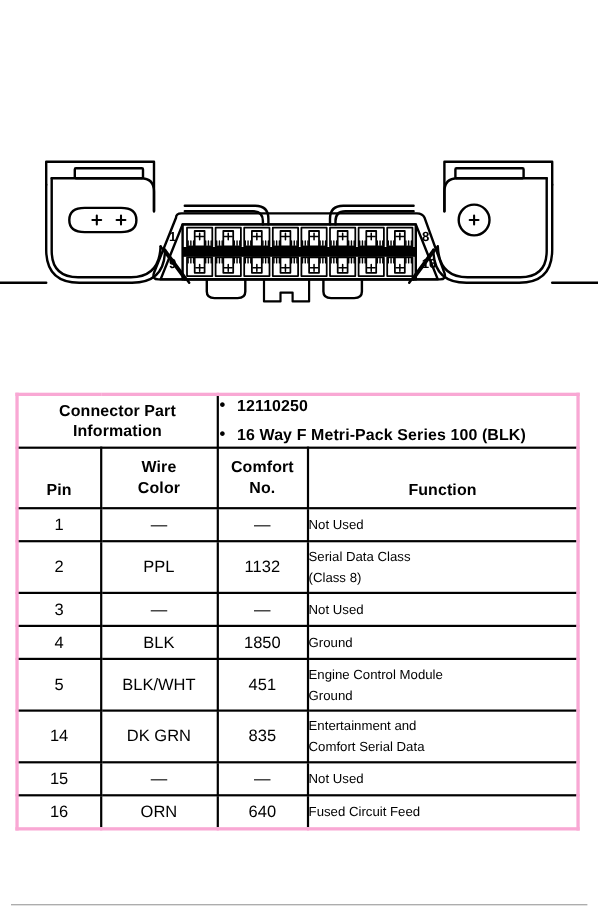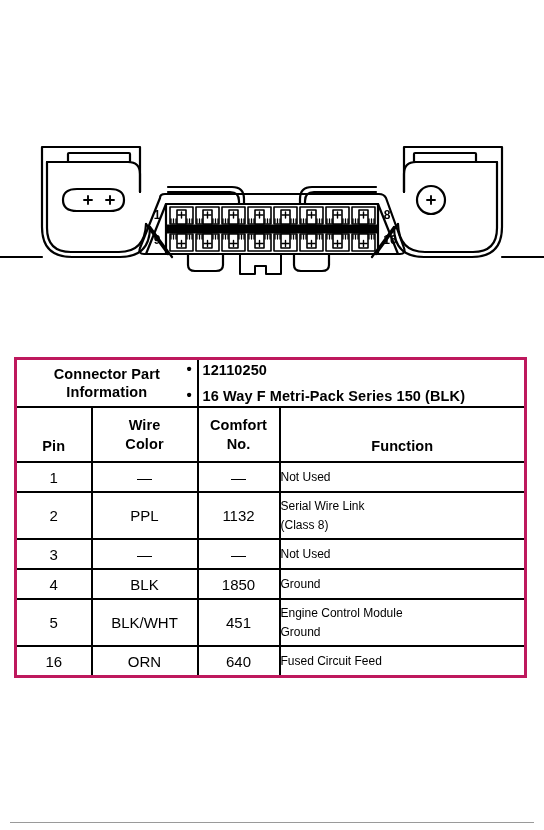--- a/index.html
+++ b/index.html
@@ -32,21 +32,21 @@
   #pin-table-wrap {
     position: absolute;
     left: 14px;
     top: 357px;
     width: 510px;
   }
   table.pin-table {
     border-collapse: collapse;
     width: 510px;
     table-layout: fixed;
-    border: 3px solid #be185d;
+    border: 3px solid #f9a8d4;
   }
   table.pin-table td {
     border: 2px solid #000;
     padding: 0;
     vertical-align: middle;
   }
 
   
   col.c-pin      { width: 76px; }
   col.c-wire     { width: 106px; }
@@ -60,21 +60,21 @@
     font-size: 14.5px;
     line-height: 18px;
     letter-spacing: 0.1px;
     padding: 6px 4px;
   }
   .part-info-list {
     padding: 7px 6px 8px 16px;
   }
   .part-info-list ul {
     margin: 0;
-    padding: 0 0 0 4px;
+    padding: 0 0 0 17px;
     list-style: none;
   }
   .part-info-list li {
     font-weight: bold;
     font-size: 14.5px;
     line-height: 20px;
     position: relative;
     margin-bottom: 6px;
     letter-spacing: 0.1px;
   }
@@ -326,21 +326,21 @@
     <tbody>
 
       <tr>
         <td class="part-info-label" colspan="2">
           <div>Connector Part</div>
           <div>Information</div>
         </td>
         <td class="part-info-list" colspan="2">
           <ul>
             <li>12110250</li>
-            <li>16 Way F Metri-Pack Series 150 (BLK)</li>
+            <li>16 Way F Metri-Pack Series 100 (BLK)</li>
           </ul>
         </td>
       </tr>
 
       <tr>
         <td class="col-head bottom-align">Pin</td>
         <td class="col-head two-line">
           <div>Wire</div>
           <div>Color</div>
         </td>
@@ -355,21 +355,21 @@
           <td class="pin-cell">1</td>
           <td class="wire-cell">—</td>
           <td class="circuit-cell">—</td>
           <td class="function-cell">Not Used</td>
         </tr>
         <tr class="row-2line">
           <td class="pin-cell">2</td>
           <td class="wire-cell">PPL</td>
           <td class="circuit-cell">1132</td>
           <td class="function-cell">
-            <div>Serial Wire Link</div>
+            <div>Serial Data Class</div>
             <div>(Class 8)</div>
           </td>
         </tr>
         <tr class="row-1line">
           <td class="pin-cell">3</td>
           <td class="wire-cell">—</td>
           <td class="circuit-cell">—</td>
           <td class="function-cell">Not Used</td>
         </tr>
         <tr class="row-1line">
@@ -380,20 +380,35 @@
         </tr>
         <tr class="row-2line">
           <td class="pin-cell">5</td>
           <td class="wire-cell">BLK/WHT</td>
           <td class="circuit-cell">451</td>
           <td class="function-cell">
             <div>Engine Control Module</div>
             <div>Ground</div>
           </td>
         </tr>
+        <tr class="row-2line">
+          <td class="pin-cell">14</td>
+          <td class="wire-cell">DK GRN</td>
+          <td class="circuit-cell">835</td>
+          <td class="function-cell">
+            <div>Entertainment and</div>
+            <div>Comfort Serial Data</div>
+          </td>
+        </tr>
+        <tr class="row-1line">
+          <td class="pin-cell">15</td>
+          <td class="wire-cell">—</td>
+          <td class="circuit-cell">—</td>
+          <td class="function-cell">Not Used</td>
+        </tr>
         <tr class="row-1line">
           <td class="pin-cell">16</td>
           <td class="wire-cell">ORN</td>
           <td class="circuit-cell">640</td>
           <td class="function-cell">Fused Circuit Feed</td>
         </tr>
 
     </tbody>
   </table>
 </div>

